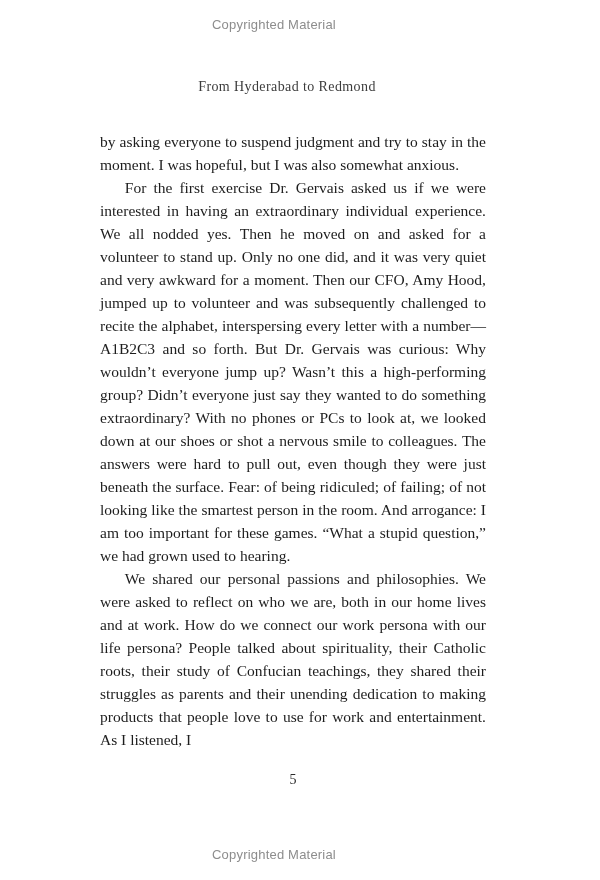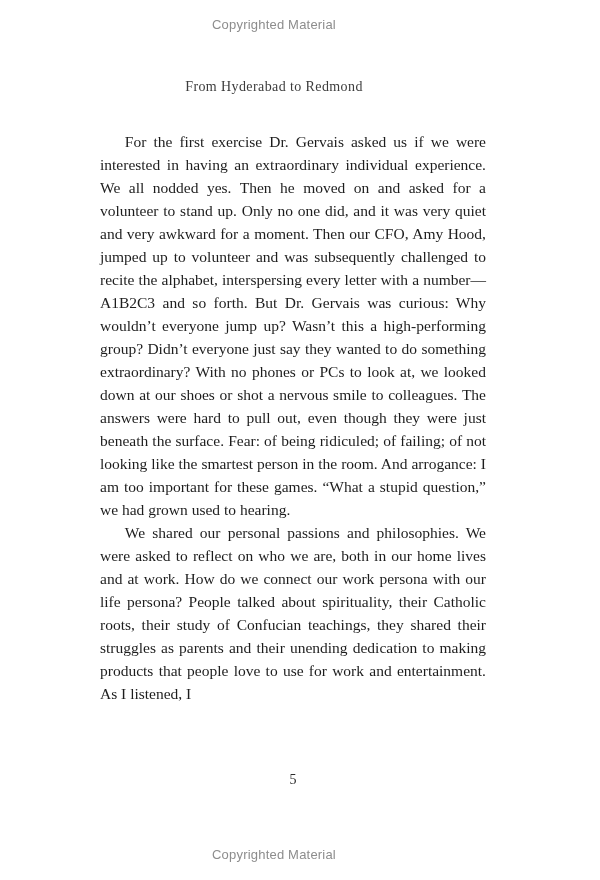--- a/index.html
+++ b/index.html
@@ -23,21 +23,21 @@
     font-family: "Liberation Sans", sans-serif;
     font-size: 13px;
     color: #8d8d8d;
     letter-spacing: 0.2px;
   }
   .copyright-top { top: 17px; }
   .copyright-bottom { top: 847px; }
   .running-header {
     position: absolute;
     top: 79px;
-    left: 0;
+    left: 13px;
     width: 100%;
     text-align: center;
     font-family: "Liberation Serif", serif;
     font-size: 14px;
     color: #3c3c3c;
     letter-spacing: 0.4px;
   }
   .body-text {
     position: absolute;
     top: 130px;
@@ -71,20 +71,21 @@
 </head>
 <body>
 
 <div class="book-page">
 
   <div class="copyright-notice copyright-top">Copyrighted Material</div>
 
   <div class="running-header">From Hyderabad to Redmond</div>
 
   <div class="body-text">
+    <p class="no-indent">by asking everyone to suspend judgment and try to stay in the moment. I was hopeful, but I was also somewhat anxious.</p>
     <p>For the first exercise Dr. Gervais asked us if we were interested in having an extraordinary individual experience. We all nodded yes. Then he moved on and asked for a volunteer to stand up. Only no one did, and it was very quiet and very awkward for a moment. Then our CFO, Amy Hood, jumped up to volunteer and was subsequently challenged to recite the alphabet, interspersing every letter with a number—A1B2C3 and so forth. But Dr. Gervais was curious: Why wouldn’t everyone jump up? Wasn’t this a high-performing group? Didn’t everyone just say they wanted to do something extraordinary? With no phones or PCs to look at, we looked down at our shoes or shot a nervous smile to colleagues. The answers were hard to pull out, even though they were just beneath the surface. Fear: of being ridiculed; of failing; of not looking like the smartest person in the room. And arrogance: I am too important for these games. “What a stupid question,” we had grown used to hearing.</p>
     <p>We shared our personal passions and philosophies. We were asked to reflect on who we are, both in our home lives and at work. How do we connect our work persona with our life persona? People talked about spirituality, their Catholic roots, their study of Confucian teachings, they shared their struggles as parents and their unending dedication to making products that people love to use for work and entertainment. As I listened, I</p>
   </div>
 
   <div class="page-number">5</div>
 
   <div class="copyright-notice copyright-bottom">Copyrighted Material</div>
 
 </div>
 

